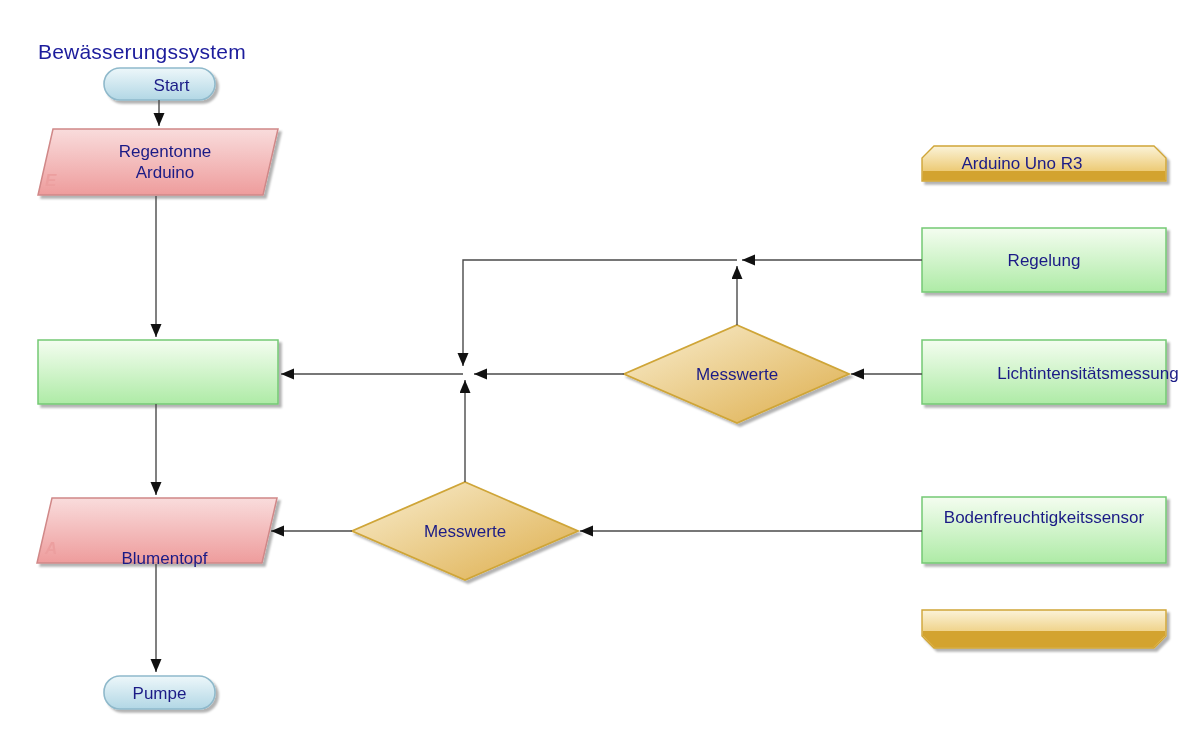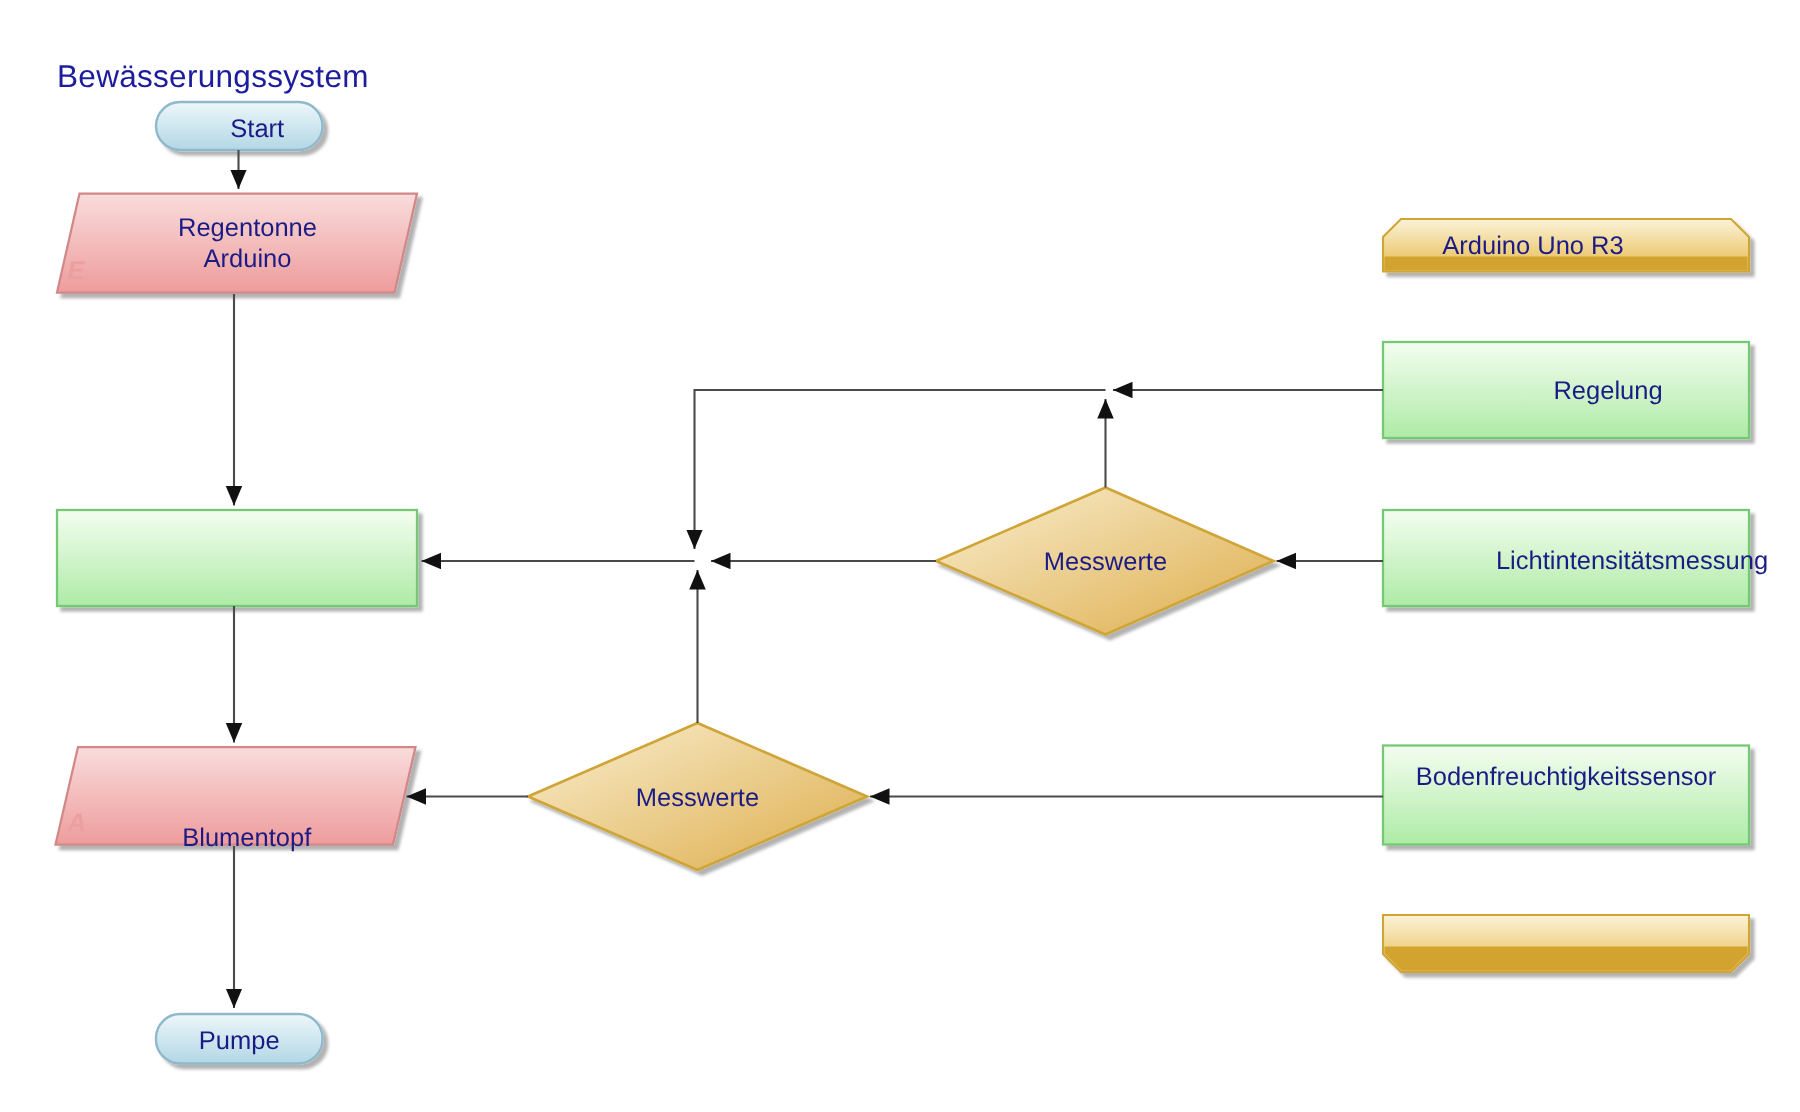--- a/index.html
+++ b/index.html
@@ -120,21 +120,21 @@
   </svg>
 
   <div class="title">Bewässerungssystem</div>
 
   <div class="lbl" style="left:104px;top:75px;width:111px;margin-left:12px;">Start</div>
   <div class="lbl" style="left:105px;top:141px;width:120px;">Regentonne Arduino</div>
   <div class="lbl" style="left:52px;top:548px;width:225px;">Blumentopf</div>
   <div class="lbl" style="left:104px;top:683px;width:111px;">Pumpe</div>
 
   <div class="lbl" style="left:900px;top:153px;width:244px;">Arduino Uno R3</div>
-  <div class="lbl" style="left:922px;top:250px;width:244px;margin-left:28px;">Regelung</div>
+  <div class="lbl" style="left:922px;top:250px;width:244px;">Regelung</div>
   <div class="lbl" style="left:922px;top:363px;width:244px;padding-left:44px;">Lichtintensitätsmessung</div>
   <div class="lbl wrap-any" style="left:943px;top:507px;width:202px;text-align:center;">Bodenfreuchtigkeitssensor</div>
 
   <div class="lbl" style="left:637px;top:364px;width:200px;">Messwerte</div>
   <div class="lbl" style="left:365px;top:521px;width:200px;">Messwerte</div>
 
   <div class="corner-letter" style="left:45px;top:171px;">E</div>
   <div class="corner-letter" style="left:45px;top:539px;">A</div>
 
 </div>

